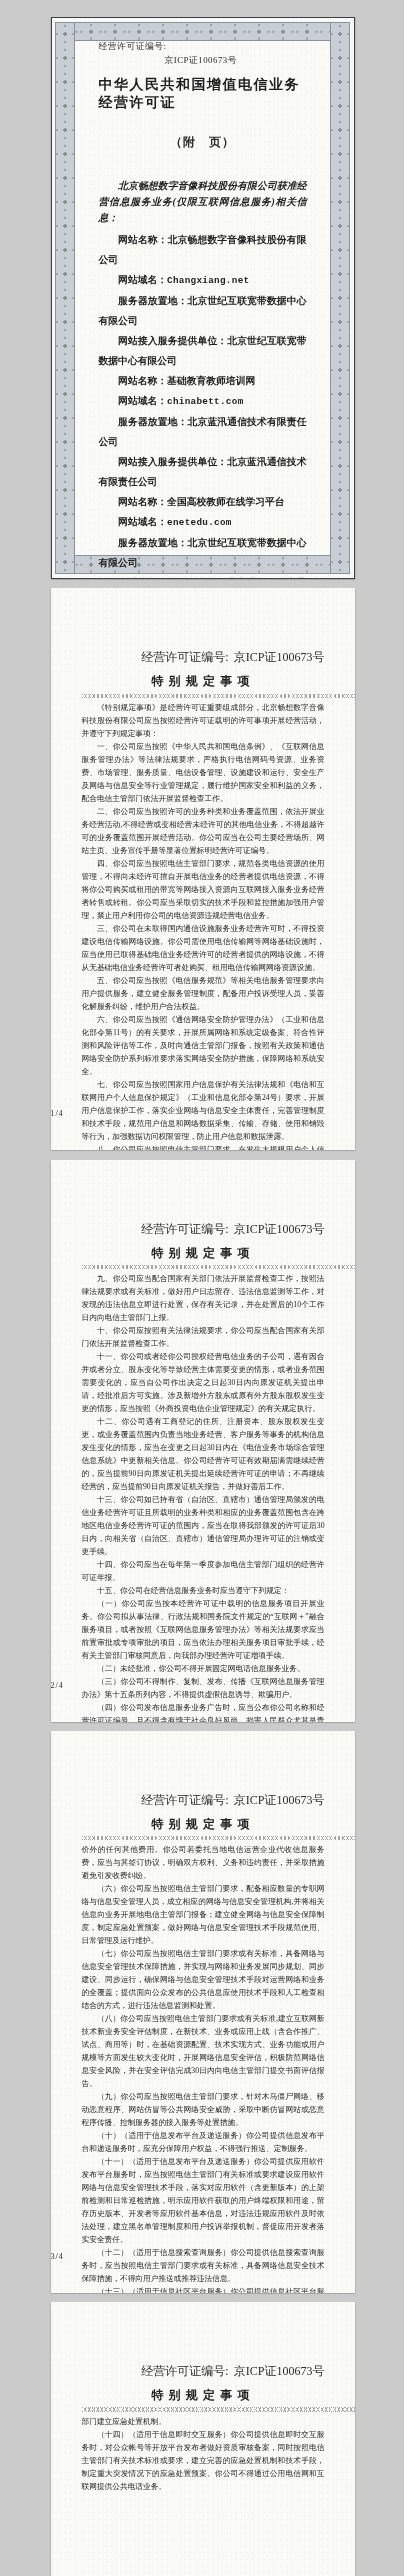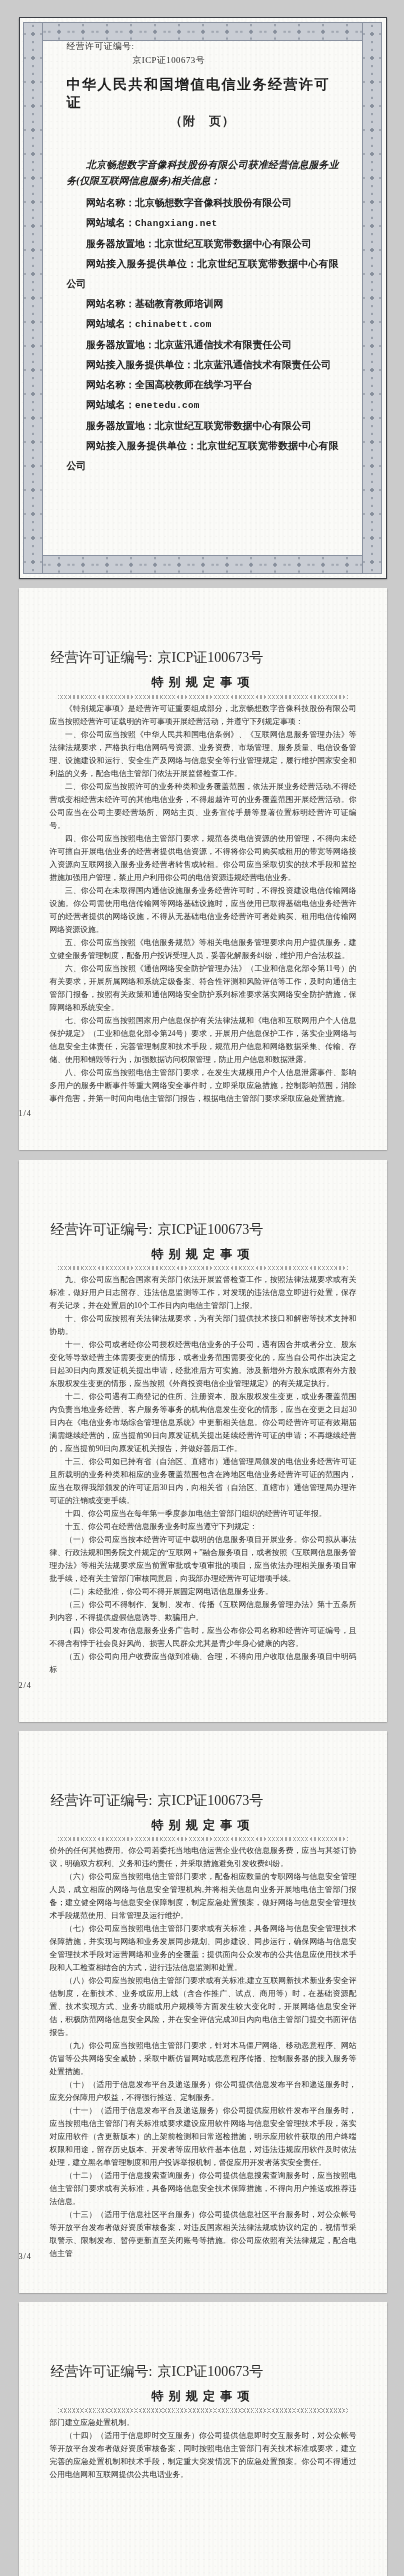--- a/index.html
+++ b/index.html
@@ -5,21 +5,21 @@
   html,body{margin:0;padding:0;}
   body{
     width:405px;
     background:#cbcbcb;
     padding:17px 0 11.3px;
     font-family:"Liberation Serif", serif;
     -webkit-font-smoothing:antialiased;
   }
   .page{
     position:relative;
-    width:368px;
+    width:304px;
     height:562px;
     margin:0 auto 9.3px;
     background-color:#fbfbf8;
     background-image:
       radial-gradient(rgba(110,110,110,0.05) 0.5px, transparent 0.7px),
       repeating-linear-gradient(90deg, rgba(0,0,0,0.010) 0 2.1px, rgba(0,0,0,0) 2.1px 4.6px);
     background-size:5.7px 6.7px, auto;
     box-shadow:0 0.5px 1.5px rgba(0,0,0,0.45);
     box-sizing:border-box;
     overflow:hidden;
@@ -43,31 +43,31 @@
   .band-bottom{bottom:3.6px;left:3.6px;right:3.6px;height:19.6px;}
   .band-left{left:3.6px;top:3.6px;bottom:3.6px;width:19.6px;background-size:19.6px 24px;}
   .band-right{right:3.6px;top:3.6px;bottom:3.6px;width:19.6px;background-size:19.6px 24px;}
   .p1-content{position:relative;margin:23px 47px 0;}
   .p1-num{margin-top:13.4px;font-size:8.8px;letter-spacing:0.5px;}
   .p1-numval{margin:2.1px 0 0 66px;font-size:8.8px;letter-spacing:0.5px;}
   .p1-title{
     margin-top:9.3px;text-align:left;
     font-size:14px;font-weight:bold;letter-spacing:1.5px;color:#1f1f1f;
   }
-  .p1-subtitle{margin-top:1px;text-align:center;font-size:12px;font-weight:bold;letter-spacing:1px;}
+  .p1-subtitle{margin-top:22px;text-align:center;font-size:12px;font-weight:bold;letter-spacing:1px;}
   .p1-intro{
     margin:27px 0 0;font-size:9.8px;font-weight:bold;line-height:16px;
     text-indent:19.6px;text-align:justify;color:#222;font-style:italic;
   }
   .p1-entries{margin-top:4.1px;}
   .p1-entries p{margin:0;font-size:9.8px;font-weight:bold;line-height:20px;text-indent:19.6px;text-align:justify;color:#222;}
   .p1-entries .domain{font-family:"Liberation Mono", monospace;font-size:9.3px;letter-spacing:0.3px;}
   
   .prov{padding:61px 30px 0 31px;}
-  .ph{margin-left:1px;font-size:14px;}
+  .ph{margin-left:21px;font-size:12px;text-align:right;}
   .ph .val{margin-left:5.2px;}
   .ptitle{margin-top:7.2px;text-align:center;font-size:12px;font-weight:bold;letter-spacing:5.2px;color:#222;}
   .zigzag{
     height:4.1px;width:290px;margin:3.1px auto 0;
     background:
       repeating-linear-gradient(120deg, #8f8f8f 0 0.8px, rgba(0,0,0,0) 0.8px 3.6px),
       repeating-linear-gradient(60deg, #8f8f8f 0 0.8px, rgba(0,0,0,0) 0.8px 3.6px);
     opacity:0.8;
   }
   .pbody{margin-top:3px;color:#242424;}
@@ -123,21 +123,21 @@
         <p>八、你公司应当按照电信主管部门要求，在发生大规模用户个人信息泄露事件、影响多用户的服务中断事件等重大网络安全事件时，立即采取应急措施，控制影响范围，消除事件危害，并第一时间向电信主管部门报告，根据电信主管部门要求采取应急处置措施。</p>
       </div>
       <div class="pfoot">1/4</div>
     </section>
     <section class="page prov">
       <div class="ph"><span class="lab">经营许可证编号:</span><span class="val">京ICP证100673号</span></div>
       <div class="ptitle">特别规定事项</div>
       <div class="zigzag"></div>
       <div class="pbody">
         <p>九、你公司应当配合国家有关部门依法开展监督检查工作，按照法律法规要求或有关标准，做好用户日志留存、违法信息监测等工作，对发现的违法信息立即进行处置，保存有关记录，并在处置后的10个工作日内向电信主管部门上报。</p>
-        <p>十、你公司应按照有关法律法规要求，为有关部门提供技术接口和解密等技术支持和协助。</p>
+        <p>十、你公司应按照有关法律法规要求，你公司应当配合国家有关部门依法开展监督检查工作。</p>
         <p>十一、你公司或者经你公司授权经营电信业务的子公司，遇有因合并或者分立、股东变化等导致经营主体需要变更的情形，或者业务范围需要变化的，应当自公司作出决定之日起30日内向原发证机关提出申请，经批准后方可实施。涉及新增外方股东或原有外方股东股权发生变更的情形，应当按照《外商投资电信企业管理规定》的有关规定执行。</p>
         <p>十二、你公司遇有工商登记的住所、注册资本、股东股权发生变更，或业务覆盖范围内负责当地业务经营、客户服务等事务的机构信息发生变化的情形，应当在变更之日起30日内在《电信业务市场综合管理信息系统》中更新相关信息。你公司经营许可证有效期届满需继续经营的，应当提前90日向原发证机关提出延续经营许可证的申请；不再继续经营的，应当提前90日向原发证机关报告，并做好善后工作。</p>
         <p>十三、你公司如已持有省（自治区、直辖市）通信管理局颁发的电信业务经营许可证且所载明的业务种类和相应的业务覆盖范围包含在跨地区电信业务经营许可证的范围内，应当在取得我部颁发的许可证后30日内，向相关省（自治区、直辖市）通信管理局办理许可证的注销或变更手续。</p>
         <p>十四、你公司应当在每年第一季度参加电信主管部门组织的经营许可证年报。</p>
         <p>十五、你公司在经营信息服务业务时应当遵守下列规定：</p>
         <p>（一）你公司应当按本经营许可证中载明的信息服务项目开展业务。你公司拟从事法律、行政法规和国务院文件规定的“互联网＋”融合服务项目，或者按照《互联网信息服务管理办法》等相关法规要求应当前置审批或专项审批的项目，应当依法办理相关服务项目审批手续，经有关主管部门审核同意后，向我部办理经营许可证增项手续。</p>
         <p>（二）未经批准，你公司不得开展固定网电话信息服务业务。</p>
         <p>（三）你公司不得制作、复制、发布、传播《互联网信息服务管理办法》第十五条所列内容，不得提供虚假信息诱导、欺骗用户。</p>
         <p>（四）你公司发布信息服务业务广告时，应当公布你公司名称和经营许可证编号，且不得含有悖于社会良好风尚、损害人民群众尤其是青少年身心健康的内容。</p>
         <p>（五）你公司向用户收费应当做到准确、合理，不得向用户收取信息服务项目中明码标</p>

